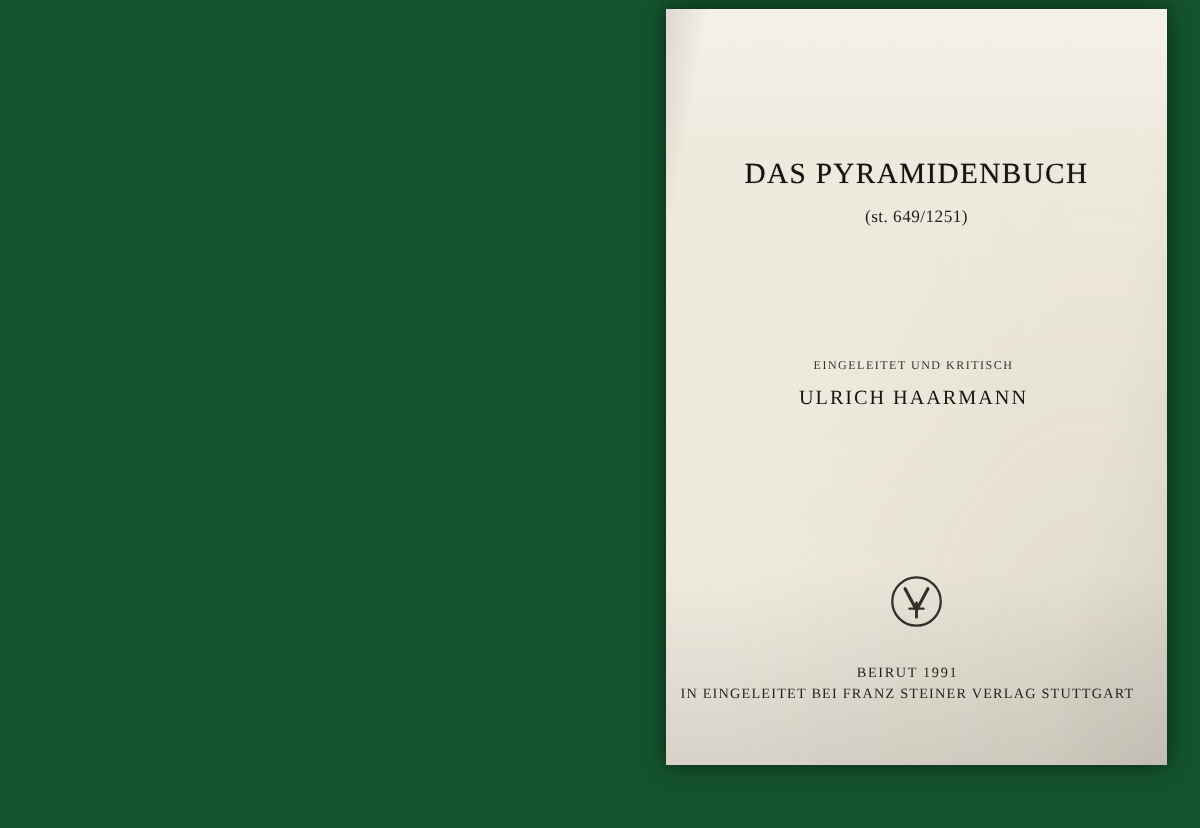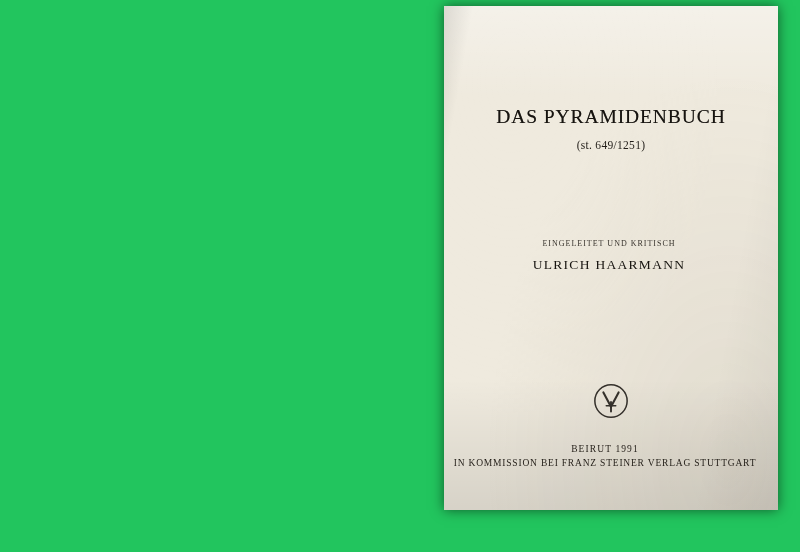--- a/index.html
+++ b/index.html
@@ -10,21 +10,21 @@
   body {
     width: 800px;
     height: 552px;
     overflow: hidden;
     font-family: "Liberation Serif", serif;
   }
   #scan {
     position: relative;
     width: 800px;
     height: 552px;
-    background: #22c55e;
+    background: #14532d;
   }
   
   #page {
     position: absolute;
     left: 444px;
     top: 6px;
     width: 334px;
     height: 504px;
     background: #efeade;
     background-image:
@@ -152,18 +152,18 @@
         <svg class="logo-mark" viewBox="0 0 40 40">
           <circle cx="20" cy="20" r="17" fill="none" stroke="#1c1814" stroke-width="1.6"></circle>
           <path d="M12 11 L20 26 L28 11" fill="none" stroke="#1c1814" stroke-width="2.2" stroke-linecap="round"></path>
           <path d="M20 21 L20 31" fill="none" stroke="#1c1814" stroke-width="2.0" stroke-linecap="round"></path>
           <path d="M15 25 L25 25" fill="none" stroke="#1c1814" stroke-width="1.6" stroke-linecap="round"></path>
         </svg>
       </div>
 
       <div class="imprint-block">
         <div class="imprint-line city">BEIRUT 1991</div>
-        <div class="imprint-line">IN KOMMISSION BEI FRANZ STEINER VERLAG STUTTGART</div>
+        <div class="imprint-line">IN EINGELEITET BEI FRANZ STEINER VERLAG STUTTGART</div>
       </div>
 
     </div>
   </div>
 </div>
 
 </body></html>

